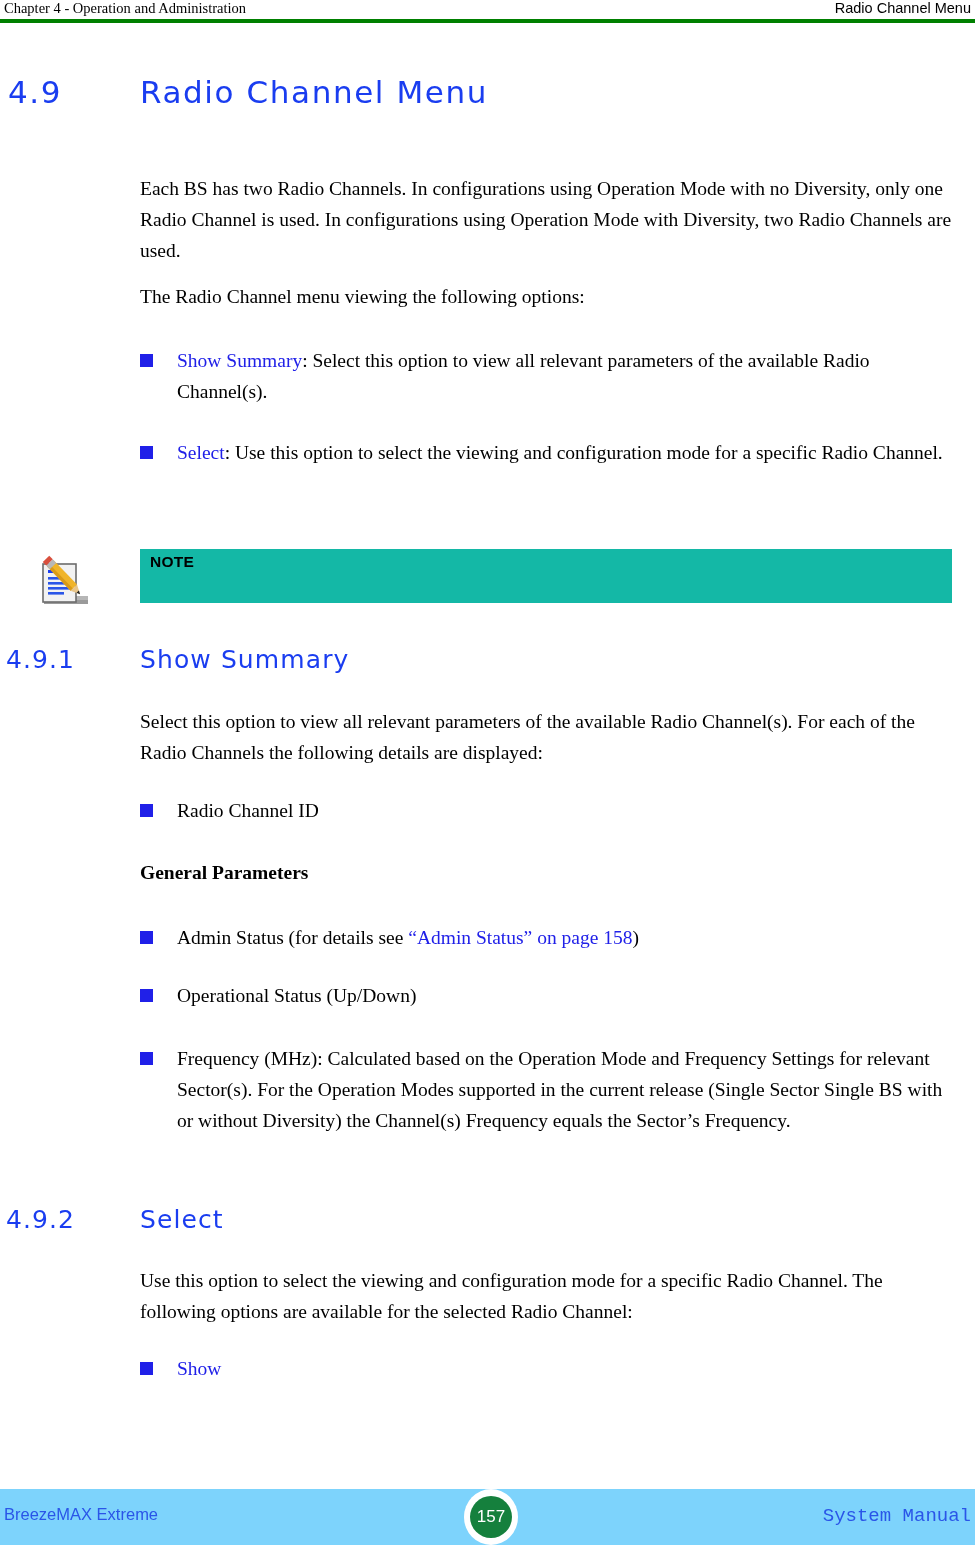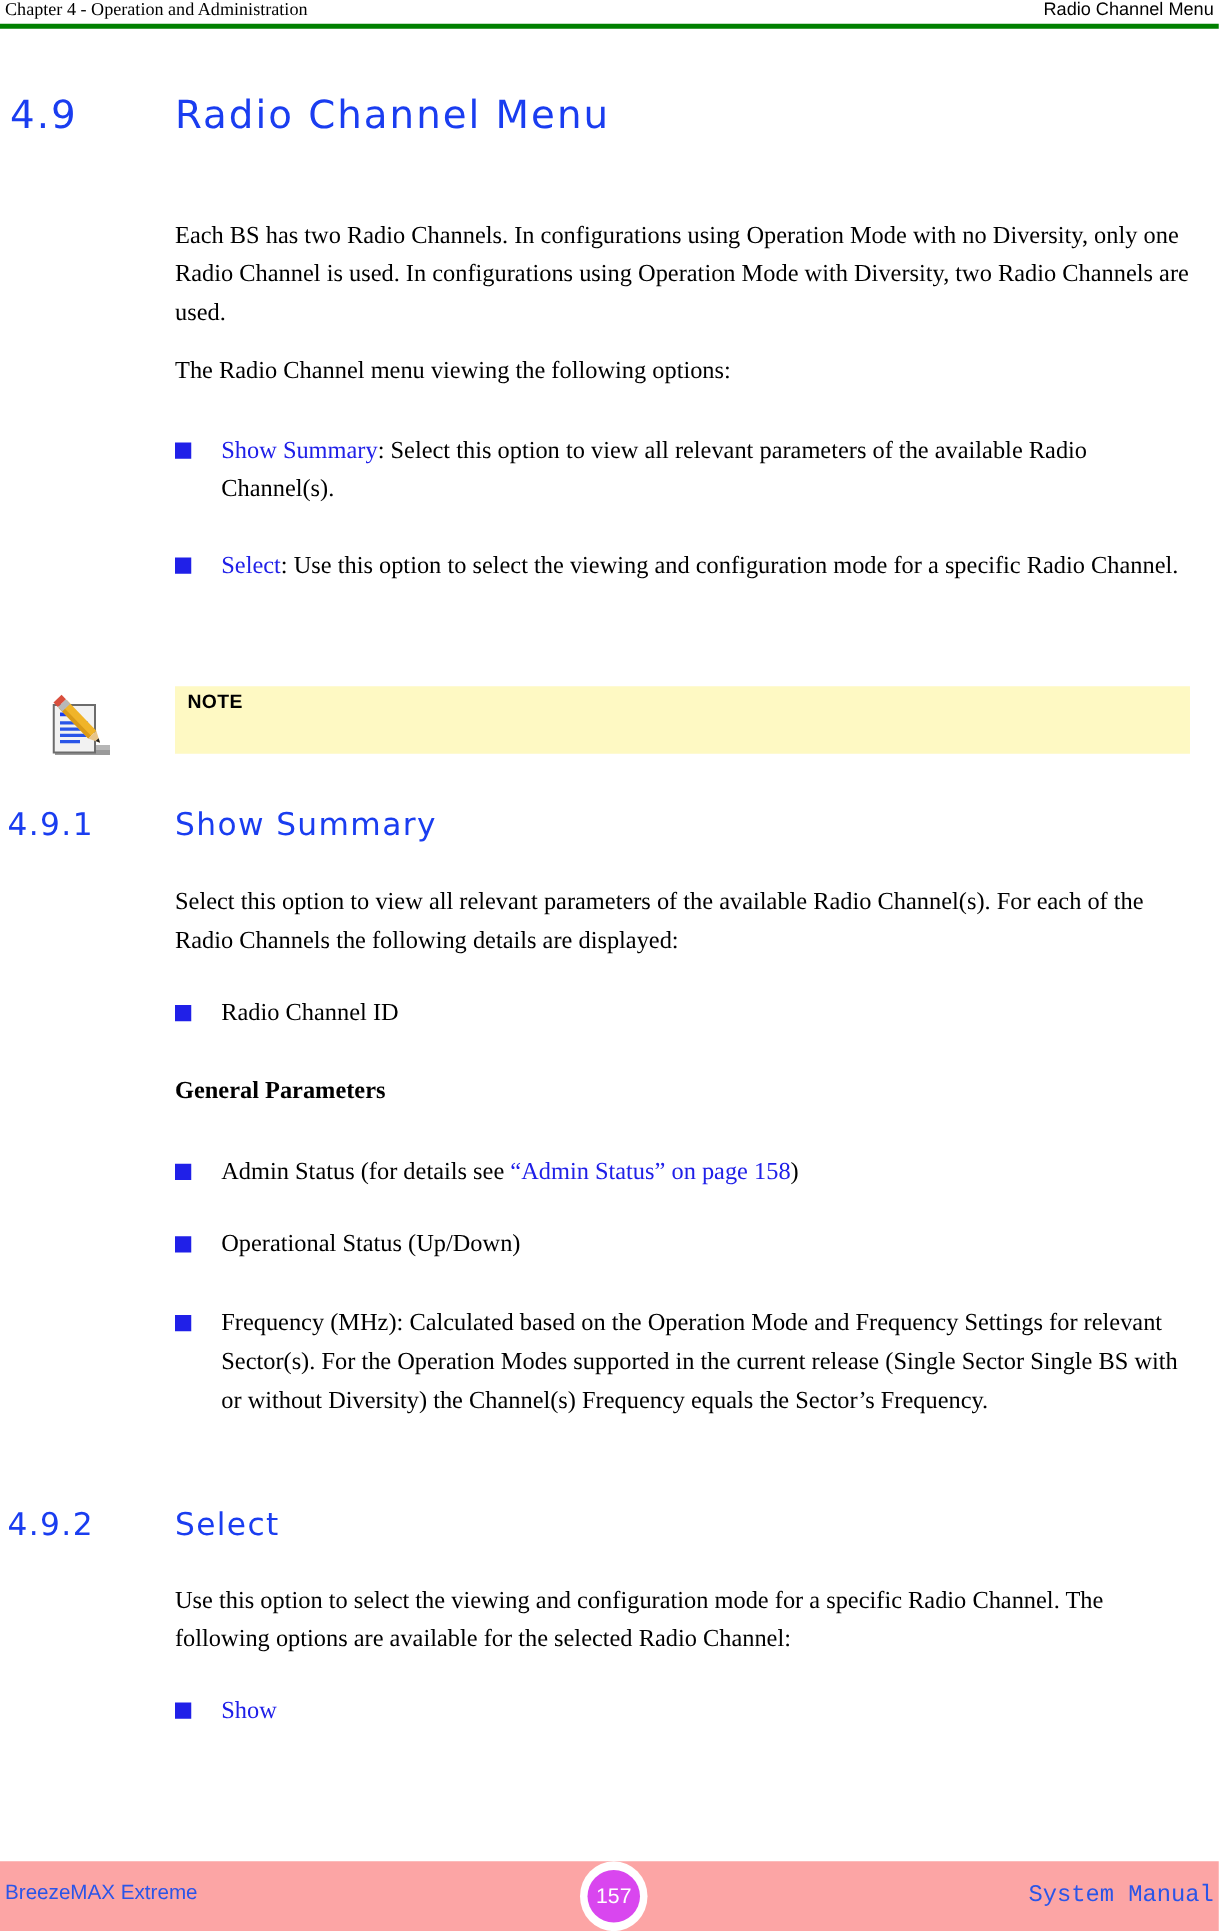--- a/index.html
+++ b/index.html
@@ -130,21 +130,21 @@
   }
 
   
   .note-block {
     position: absolute;
     left: 140px;
     top: 549px;
     width: 812px;
   }
   .note-bar {
-    background: #fef9c3;
+    background: #14b8a6;
     height: 30px;
     padding: 12px;
     position: relative;
   }
   .note-bar-label {
     position: absolute;
     left: 10px;
     top: 4px;
     font-family: "Liberation Sans", "DejaVu Sans", sans-serif;
     font-weight: bold;
@@ -170,21 +170,21 @@
     height: 58px;
   }
 
   
   .page-footer {
     position: absolute;
     left: 0;
     top: 1489px;
     width: 975px;
     height: 56px;
-    background: #fca5a5;
+    background: #7dd3fc;
   }
   .footer-left {
     position: absolute;
     left: 4px;
     top: 16px;
     font-family: "Liberation Sans", "DejaVu Sans", sans-serif;
     font-size: 16.5px;
     color: #2a55e8;
     white-space: nowrap;
   }
@@ -205,21 +205,21 @@
     height: 56px;
     background: #ffffff;
     border-radius: 50%;
   }
   .page-badge {
     position: absolute;
     left: 470px;
     top: 1496px;
     width: 42px;
     height: 42px;
-    background: #d946ef;
+    background: #15803d;
     border-radius: 50%;
   }
   .page-badge-num {
     position: absolute;
     left: 0;
     top: 0;
     width: 42px;
     height: 42px;
     line-height: 42px;
     text-align: center;

